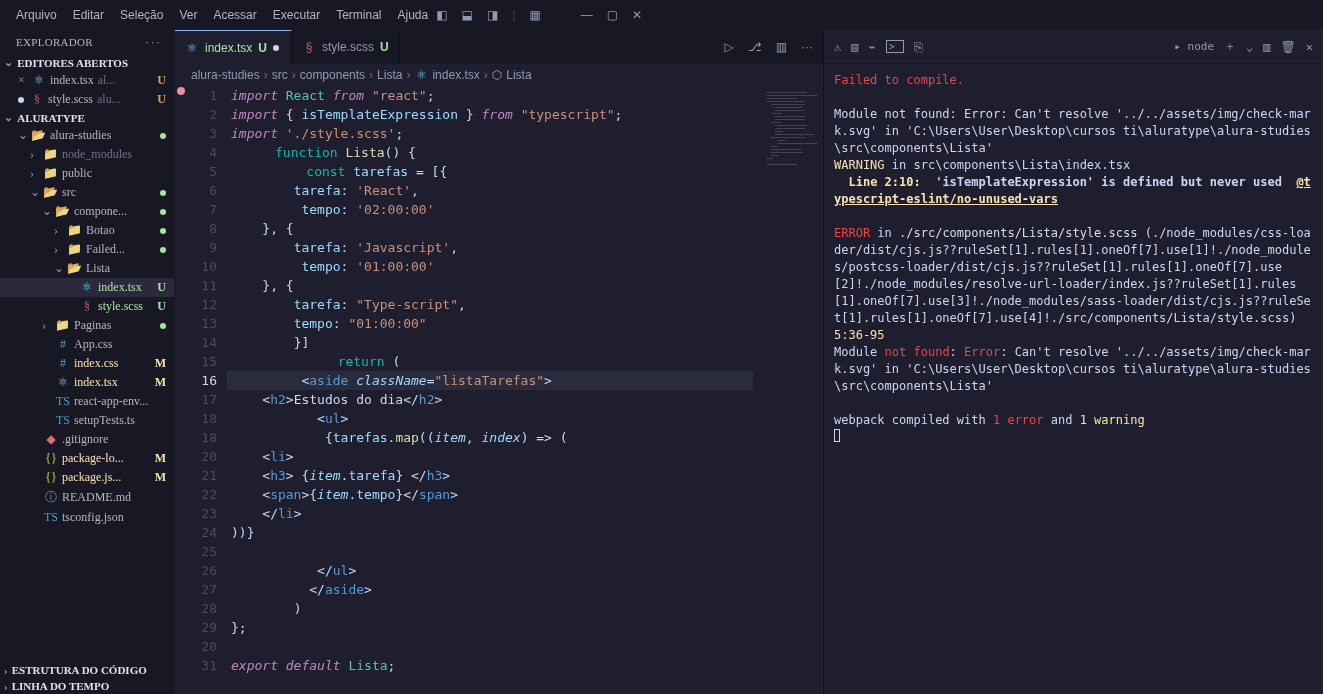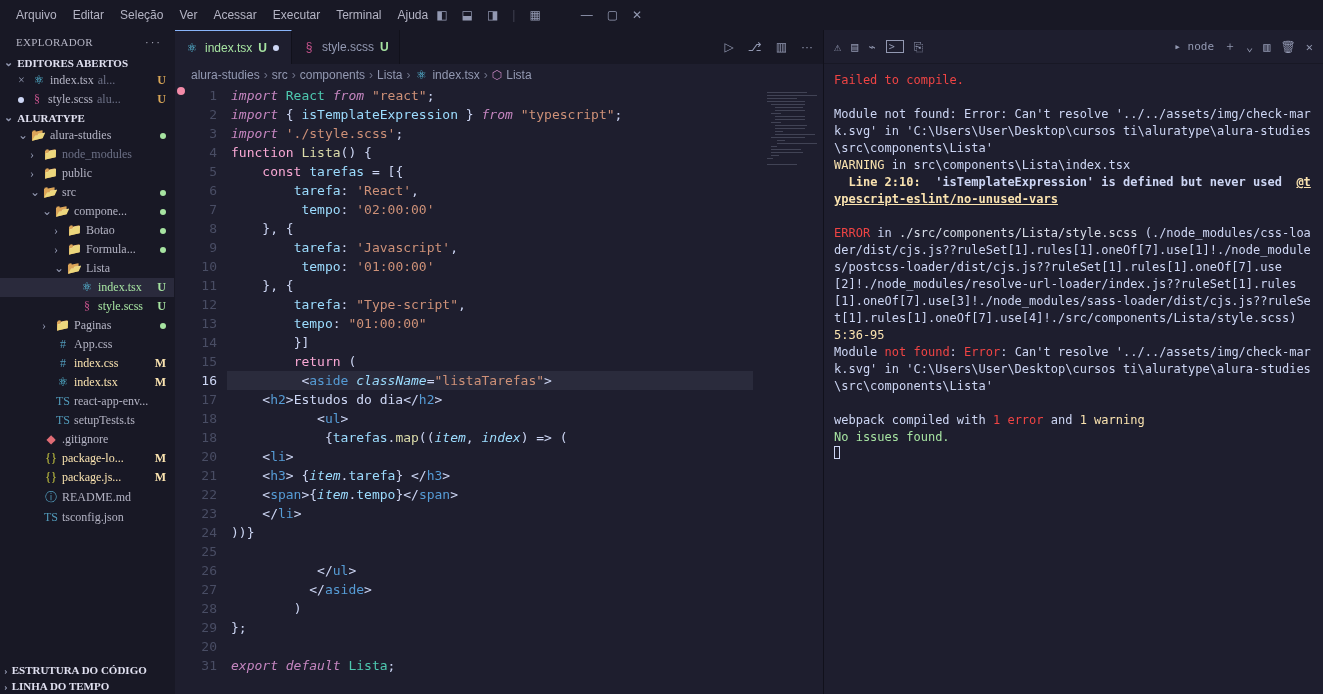--- a/index.html
+++ b/index.html
@@ -47,21 +47,21 @@
   .term-tabs { height:34px; display:flex; align-items:center; gap:10px; padding:0 10px; color:#9399b2; border-bottom:1px solid #181825; }
   .term-tabs .spacer { flex:1; }
   .term-body { flex:1; padding:8px 10px; line-height:17px; overflow:hidden; }
   .red { color:#ef4444; }
   .yel { color:#f9e2af; }
   .grn { color:#a6e3a1; }
   .lnk { color:#f9e2af; text-decoration:underline; }
   .chev { color:#9399b2; }
   
   .kw { color:#c586c0; font-style:italic; }
-  .kw2 { color:#f9a8d4; }
+  .kw2 { color:#14b8a6;margin-left:44px; }
   .str { color:#ce9178; }
   .fn { color:#dcdcaa; }
   .cls { color:#4ec9b0; }
   .prop { color:#9cdcfe; }
   .tag { color:#569cd6; }
   .attr { color:#9cdcfe; font-style:italic; }
   .pun { color:#cdd6f4; }
   .circle-dot { width:8px; height:8px; border-radius:50%; background:#f38ba8; margin:5px 6px 0 2px; }
 </style>
 </head>
@@ -154,21 +154,21 @@
         </div>
         <div class="tree-item" style="padding-left: 54px;">
           <span class="chev" style="width: 10px;">›</span>
           <span class="icon folder" style="filter: grayscale(0.2) brightness(0.95);">📁</span>
           <span>Botao</span>
           <span class="dot" style="background: rgb(166, 227, 161);"></span>
         </div>
         <div class="tree-item" style="padding-left: 54px;">
           <span class="chev" style="width: 10px;">›</span>
           <span class="icon folder" style="filter: grayscale(0.2) brightness(0.95);">📁</span>
-          <span>Formula...</span>
+          <span>Failed...</span>
           <span class="dot" style="background: rgb(166, 227, 161);"></span>
         </div>
         <div class="tree-item" style="padding-left: 54px;">
           <span class="chev" style="width: 10px;">⌄</span>
           <span class="icon folder-open" style="filter: grayscale(0.2) brightness(0.95);">📂</span>
           <span>Lista</span>
         </div>
         <div class="tree-item sel" style="padding-left: 66px;">
           <span style="width: 10px;"></span>
           <span class="icon react">⚛</span>
@@ -378,18 +378,17 @@
         <div style="word-break: break-all; white-space: pre-wrap;"><span class="red">Failed to compile.</span></div>
         <div style="word-break: break-all; white-space: pre-wrap;">&nbsp;</div>
         <div style="word-break: break-all; white-space: pre-wrap;">Module not found: Error: Can't resolve '../../assets/img/check-mark.svg' in 'C:\Users\User\Desktop\cursos ti\aluratype\alura-studies\src\components\Lista'</div>
         <div style="word-break: break-all; white-space: pre-wrap;"><span class="yel">WARNING</span> in src\components\Lista\index.tsx</div>
         <div style="word-break: break-all; white-space: pre-wrap; font-weight: bold;">  <span class="yel">Line 2:10:</span>  'isTemplateExpression' is defined but never used  <span class="lnk">@typescript-eslint/no-unused-vars</span></div>
         <div style="word-break: break-all; white-space: pre-wrap;">&nbsp;</div>
         <div style="word-break: break-all; white-space: pre-wrap;"><span class="red">ERROR</span> in <span style="color:#d8dee9">./src/components/Lista/style.scss</span> (./node_modules/css-loader/dist/cjs.js??ruleSet[1].rules[1].oneOf[7].use[1]!./node_modules/postcss-loader/dist/cjs.js??ruleSet[1].rules[1].oneOf[7].use[2]!./node_modules/resolve-url-loader/index.js??ruleSet[1].rules[1].oneOf[7].use[3]!./node_modules/sass-loader/dist/cjs.js??ruleSet[1].rules[1].oneOf[7].use[4]!./src/components/Lista/style.scss) <span class="yel">5:36-95</span></div>
         <div style="word-break: break-all; white-space: pre-wrap;">Module <span class="red">not found</span>: <span class="red">Error</span>: Can't resolve '../../assets/img/check-mark.svg' in 'C:\Users\User\Desktop\cursos ti\aluratype\alura-studies\src\components\Lista'</div>
         <div style="word-break: break-all; white-space: pre-wrap;">&nbsp;</div>
         <div style="word-break: break-all; white-space: pre-wrap;">webpack compiled with <span class="red">1 error</span> and <span class="yel">1 warning</span></div>
-        <div style="word-break: break-all; white-space: pre-wrap;"><span class="grn">No issues found.</span></div>
         <div style="word-break: break-all; white-space: pre-wrap;"><span style="border:1px solid #cdd6f4;display:inline-block;width:6px;height:13px;"></span></div>
       </div>
   </div>
 
 </div>
 
 </body></html>

